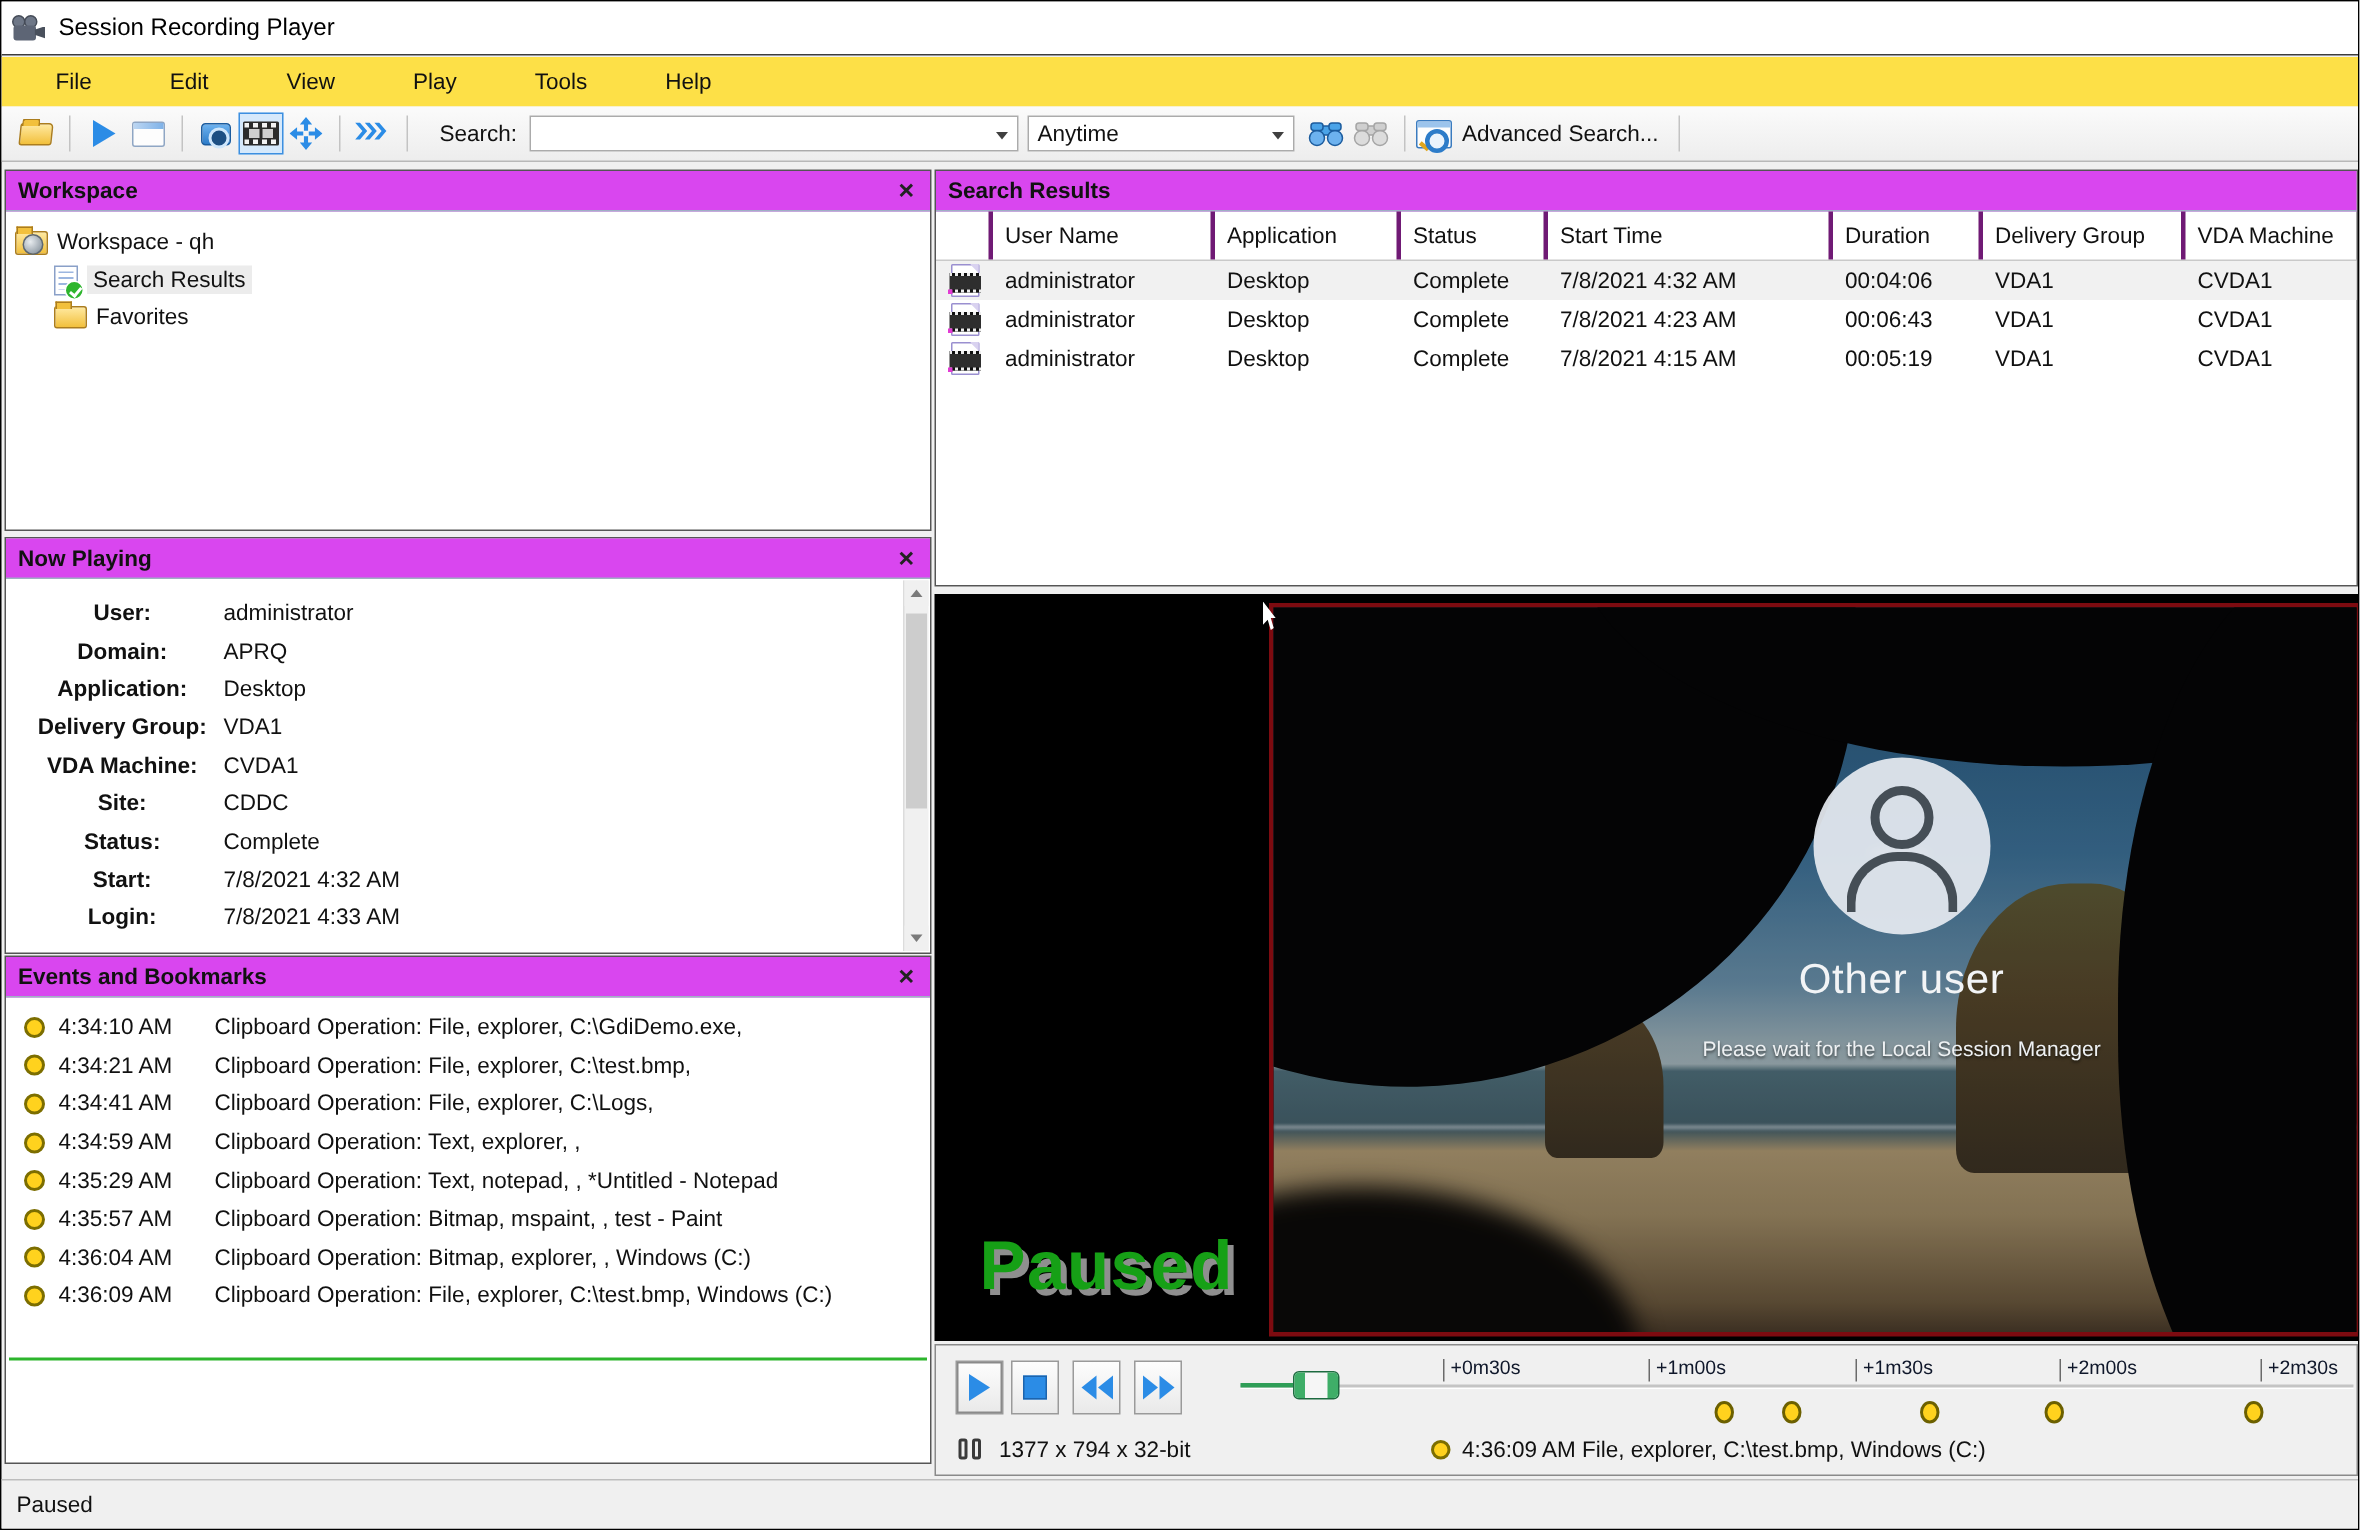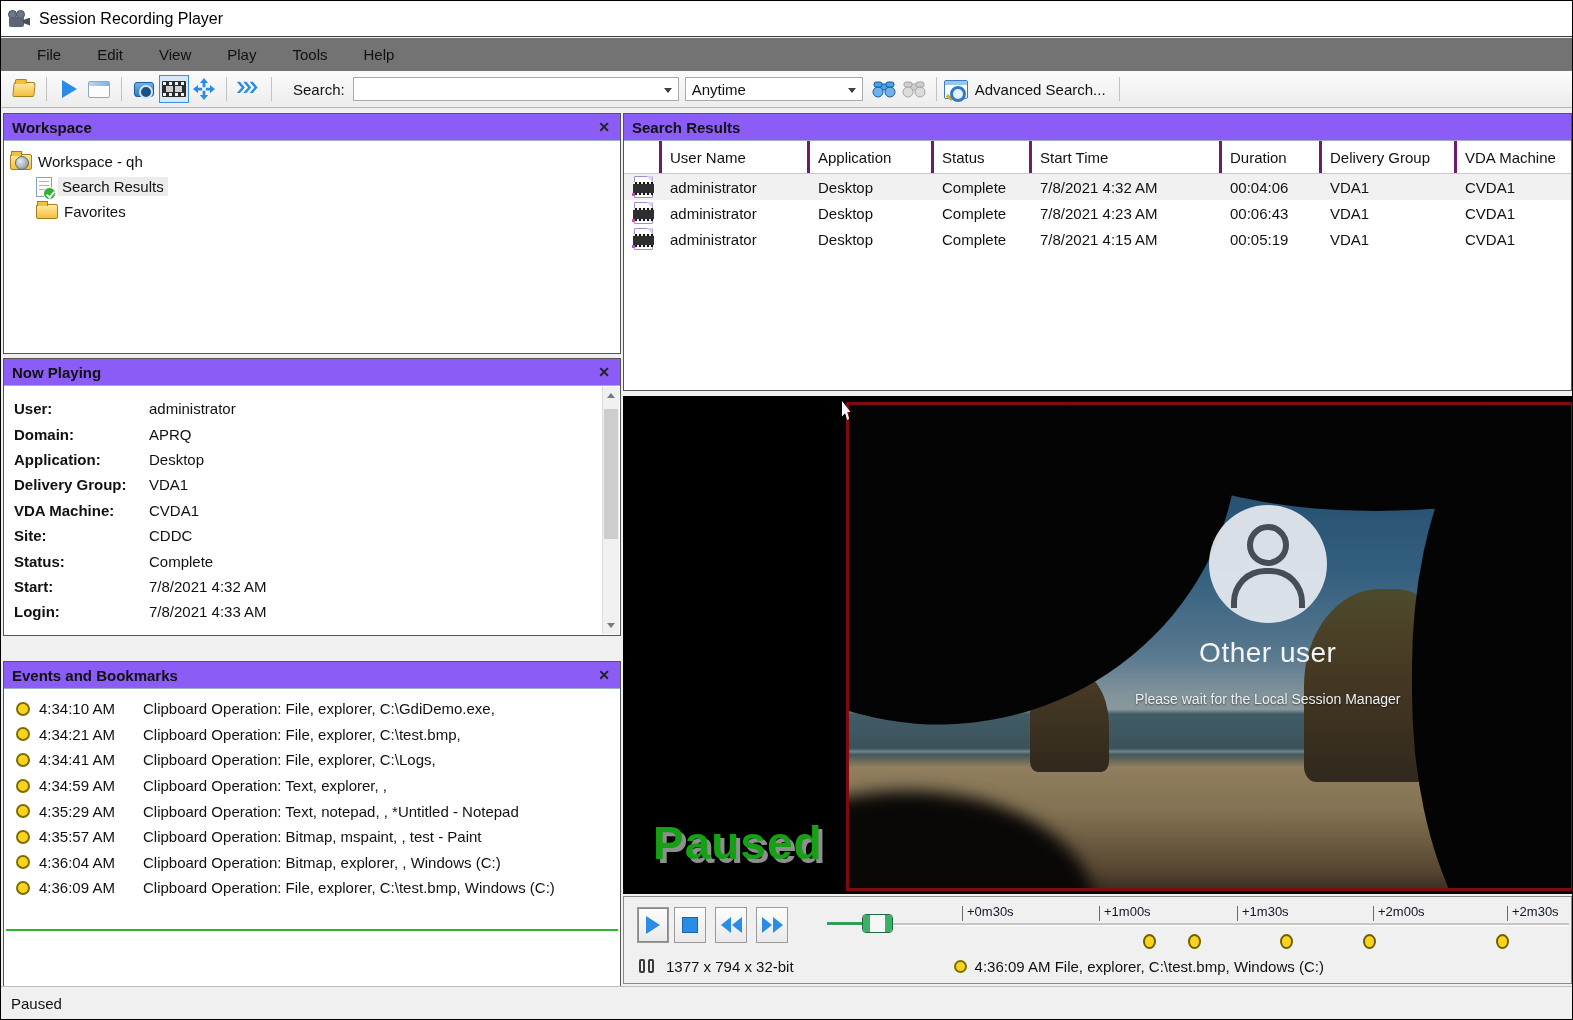--- a/index.html
+++ b/index.html
@@ -11,22 +11,22 @@
   
   .titlebar { position:absolute; left:0; top:0; width:100%; height:36px; background:#fff;
               border-bottom:1px solid #3c3c3c; display:flex; align-items:center; gap:8px; padding-left:6px; }
   .title-text { font-size:16px; color:#000; }
   .app-icon { position:relative; width:24px; height:18px; }
   .app-icon .cam-body { position:absolute; left:2px; top:7px; width:15px; height:10px; background:#5d6575; border-radius:2px; }
   .app-icon .reel1 { position:absolute; left:1px; top:0; width:9px; height:9px; border-radius:50%; background:#6e7787; border:1px solid #454c58; }
   .app-icon .reel2 { position:absolute; left:9px; top:0; width:9px; height:9px; border-radius:50%; background:#6e7787; border:1px solid #454c58; }
   .app-icon .lens { position:absolute; left:16px; top:8px; width:7px; height:8px; background:#49505c; clip-path:polygon(0 30%,100% 0,100% 100%,0 70%); }
 
-  .menubar { position:absolute; left:0; top:37px; width:100%; height:33px; background:#737373;
-             display:flex; align-items:center; padding-left:20px; gap:4px; }
+  .menubar { position:absolute; left:0; top:37px; width:100%; height:33px; background:#fde047;
+             display:flex; align-items:center; padding-left:20px; gap:20px; }
   .menu-item { padding:4px 16px; cursor:default; }
 
   .toolbar { position:absolute; left:0; top:70px; width:100%; height:37px;
              background:linear-gradient(#fbfbfb,#ededed); border-bottom:1px solid #b8b8b8;
              display:flex; align-items:center; padding-left:8px; }
   .tb-sep { width:1px; height:24px; background:#c3c3c3; margin:0 7px; }
   .tb-btn { width:30px; height:28px; display:flex; align-items:center; justify-content:center; border:1px solid transparent; }
   .tb-btn.selected { border:1px solid #3d8fe0; background:#d6e9fb; }
 
   .i-folder { position:relative; width:22px; height:15px; background:linear-gradient(#ffe9a0,#f2c03c); border:1px solid #ab7d1e; border-radius:2px 3px 2px 2px; transform:skewX(-6deg); }
@@ -49,42 +49,42 @@
   .combo.time { width:178px; margin-left:6px; }
 
   .i-advs { position:relative; width:24px; height:19px; background:#fdfdfd; border:1px solid #3a7bbf; border-radius:2px; margin-right:7px; }
   .i-advs::before { content:""; position:absolute; left:0; top:0; width:100%; height:4px; background:#9cc4ec; }
   .i-advs::after { content:""; position:absolute; left:5px; top:5px; width:10px; height:10px; border-radius:50%; border:3px solid #2d7cc9; background:#eaf3fc; }
   .i-advs .handle { position:absolute; left:1px; bottom:-1px; width:7px; height:3px; background:#e0a61e; transform:rotate(40deg); }
   .adv-label { margin-right:6px; }
 
   
   .panel { position:absolute; background:#fff; border:1px solid #555; }
-  .panel-header { height:27px; background:#8b5cf6; border-bottom:1px solid #9fb0c4;
+  .panel-header { height:27px; background:#d946ef; border-bottom:1px solid #9fb0c4;
                   display:flex; align-items:center; padding:0 8px; font-weight:bold;gap:36px; }
   .panel-header .close { margin-left:auto; font-weight:bold; font-size:14px; color:#222; cursor:default; padding:0 2px; }
 
   
   .tree { padding:8px 6px; }
   .tree-row { display:flex; align-items:center; gap:6px; height:25px; }
   .tree-row.indent { padding-left:26px; }
   .tree-label.hl { background:#ececec; padding:1px 4px; }
   .t-ws { position:relative; width:22px; height:16px; background:linear-gradient(#ffe9a0,#f2c03c); border:1px solid #ab7d1e; border-radius:2px; }
   .t-ws::before { content:""; position:absolute; left:0; top:-4px; width:9px; height:4px; background:#f2c03c; border:1px solid #ab7d1e; border-bottom:none; }
   .t-ws::after { content:""; position:absolute; left:4px; top:1px; width:12px; height:12px; border-radius:50%; background:radial-gradient(circle at 35% 35%, #e8ecef, #9aa4ad 70%, #6e7a84); border:1px solid #5d6771; }
   .t-doc { position:relative; width:16px; height:20px; background:#fff; border:1px solid #8aa0c8; }
   .t-doc::before { content:""; position:absolute; left:2px; top:3px; right:2px; height:12px;
      background:repeating-linear-gradient(#9cb6e0 0 1px, transparent 1px 4px); }
   .t-doc .check { position:absolute; right:-5px; bottom:-4px; width:13px; height:13px; border-radius:50%; background:#2eb52e; border:1px solid #fff; }
   .t-doc .check::after { content:""; position:absolute; left:4px; top:2px; width:3px; height:6px; border-right:2px solid #fff; border-bottom:2px solid #fff; transform:rotate(40deg); }
   .t-folder { position:relative; width:22px; height:15px; background:linear-gradient(#ffe9a0,#f2c03c); border:1px solid #ab7d1e; border-radius:2px; }
   .t-folder::before { content:""; position:absolute; left:0; top:-4px; width:9px; height:4px; background:#f2c03c; border:1px solid #ab7d1e; border-bottom:none; }
 
   
-  .np-body { position:relative; padding:10px 8px 0 10px; }
+  .np-body { position:relative; padding:10px 8px 0 10px;text-align:center; }
   .np-row { display:flex; height:25.4px; align-items:center; }
   .np-label { width:135px; font-weight:bold; }
   .scrollbar { position:absolute; top:28px; right:1px; bottom:1px; width:17px; background:#f0f0f0; border-left:1px solid #dcdcdc; }
   .sb-btn { position:absolute; left:0; width:16px; height:17px; background:#f0f0f0; display:flex; align-items:center; justify-content:center; }
   .sb-up { top:0; } .sb-down { bottom:0; }
   .sb-up::after { content:""; width:0; height:0; border-left:4px solid transparent; border-right:4px solid transparent; border-bottom:5px solid #7a7a7a; }
   .sb-down::after { content:""; width:0; height:0; border-left:4px solid transparent; border-right:4px solid transparent; border-top:5px solid #7a7a7a; }
   .sb-thumb { position:absolute; left:1px; top:22px; width:14px; height:130px; background:#cdcdcd; }
 
   
@@ -333,21 +333,21 @@
           <span class="np-value">7/8/2021 4:33 AM</span>
         </div>
     </div>
     <div class="scrollbar">
       <span class="sb-btn sb-up"></span>
       <span class="sb-thumb"></span>
       <span class="sb-btn sb-down"></span>
     </div>
   </section>
 
-  <section class="panel" style="left:2px; top:660px; width:618px; height:339px;">
+  <section class="panel" style="left:2px; top:636px; width:618px; height:339px;">
     <div class="panel-header">
       <span>Events and Bookmarks</span>
       <span class="close">✕</span>
     </div>
     <div class="ev-body">
       <div class="ev-row">
           <i class="dot"></i>
           <span class="ev-time">4:34:10 AM</span>
           <span class="ev-text">Clipboard Operation: File, explorer, C:\GdiDemo.exe,</span>
         </div>

